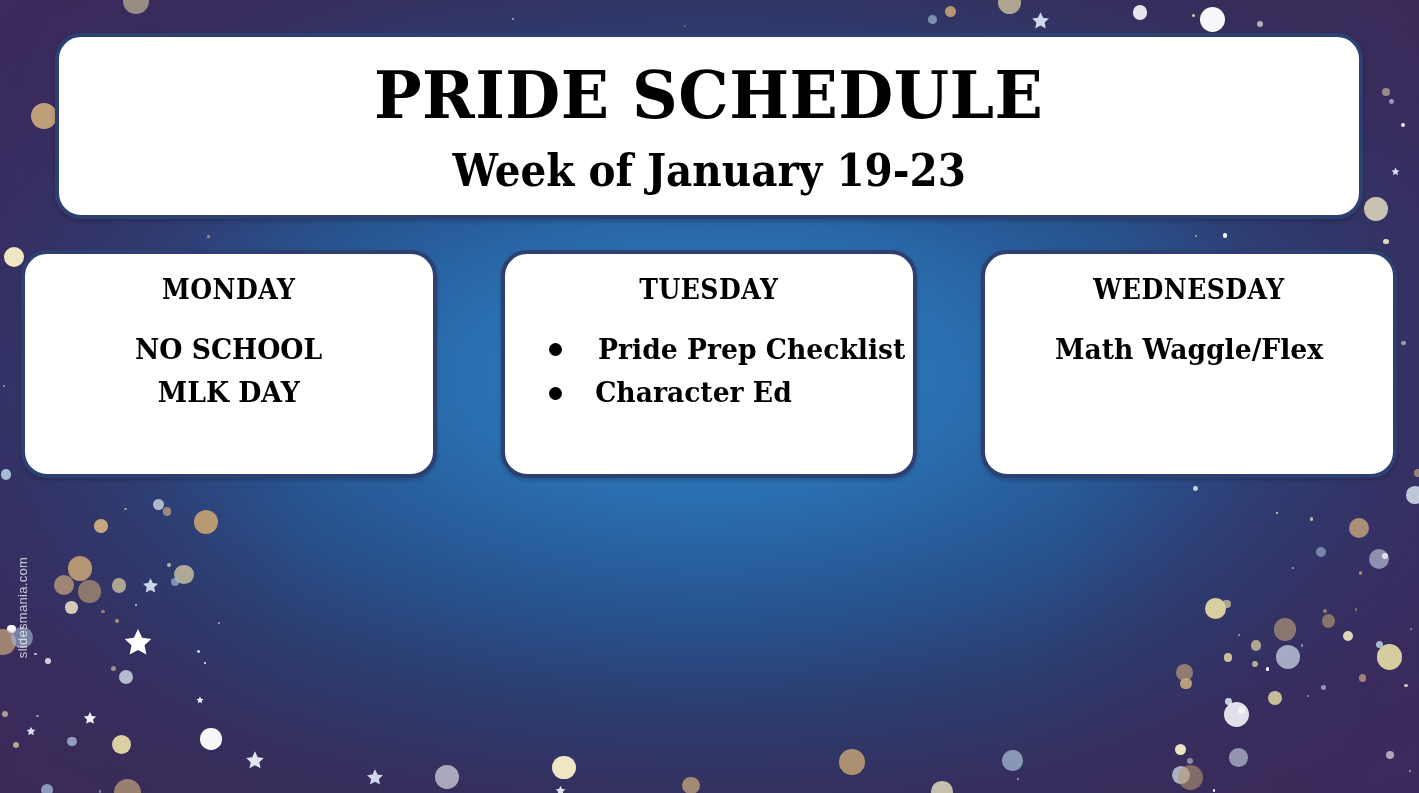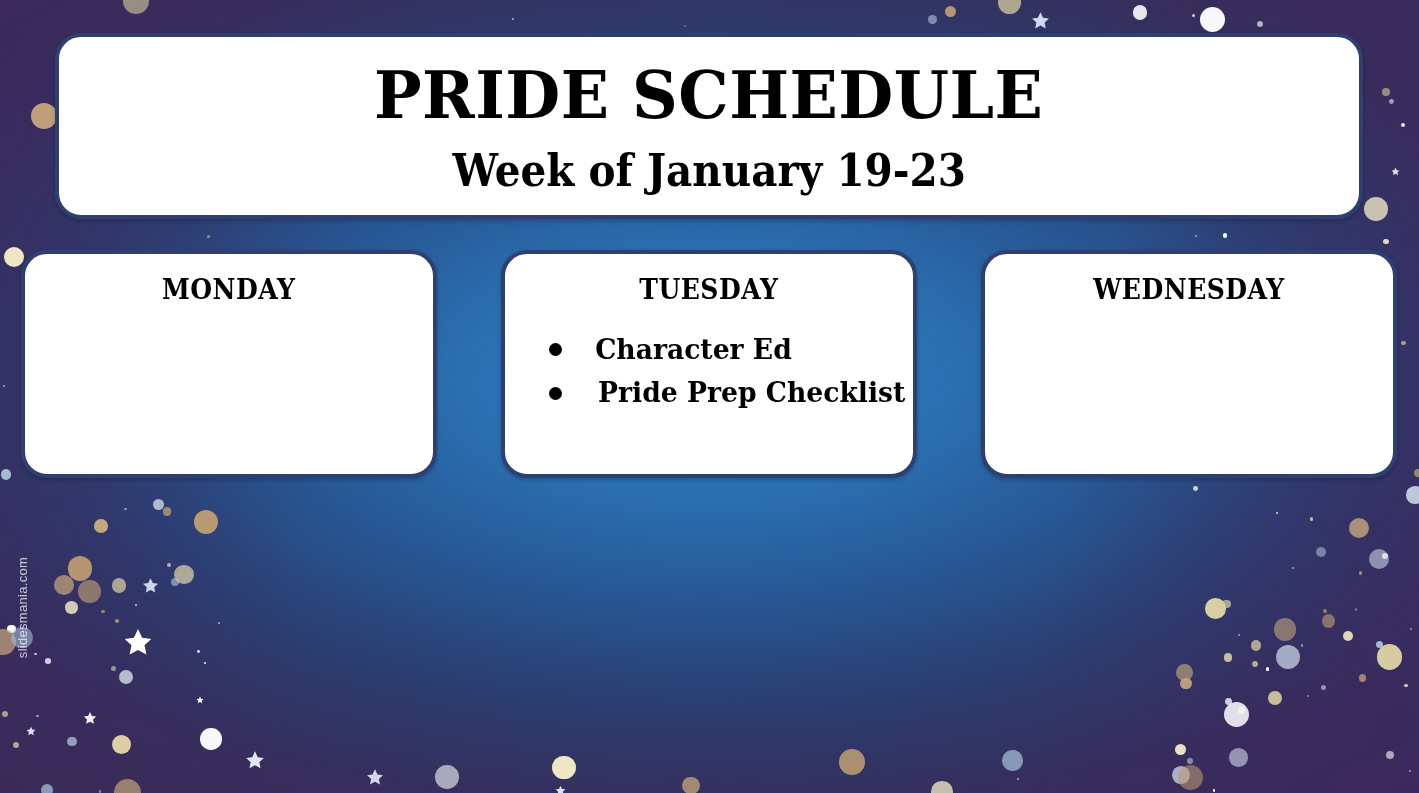--- a/index.html
+++ b/index.html
@@ -320,39 +320,46 @@
         </svg></span>
     </div>
 
   <div class="card title-card">
     <div class="title-main">PRIDE SCHEDULE</div>
     <div class="title-sub">Week of January 19-23</div>
   </div>
 
   <div class="card day-card c1">
     <div class="day-title">MONDAY</div>
+    <div class="day-body">
+        <div class="day-line">NO SCHOOL</div>
+        <div class="day-line">MLK DAY</div>
+      </div>
   </div>
 
   <div class="card day-card c2">
     <div class="day-title">TUESDAY</div>
     <div class="day-body">
         <div class="bullet-list">
           <div class="bullet-row">
             <span class="bullet-dot"></span>
-            <span class="bullet-text">Character Ed</span>
+            <span class="bullet-text">Pride Prep Checklist</span>
           </div>
           <div class="bullet-row">
             <span class="bullet-dot"></span>
-            <span class="bullet-text">Pride Prep Checklist</span>
+            <span class="bullet-text">Character Ed</span>
           </div>
         </div>
       </div>
   </div>
 
   <div class="card day-card c3">
     <div class="day-title">WEDNESDAY</div>
+    <div class="day-body">
+        <div class="day-line">Math Waggle/Flex</div>
+      </div>
   </div>
 
 
 
   <div class="watermark">slidesmania.com</div>
 
 </div>
 
 </body></html>

